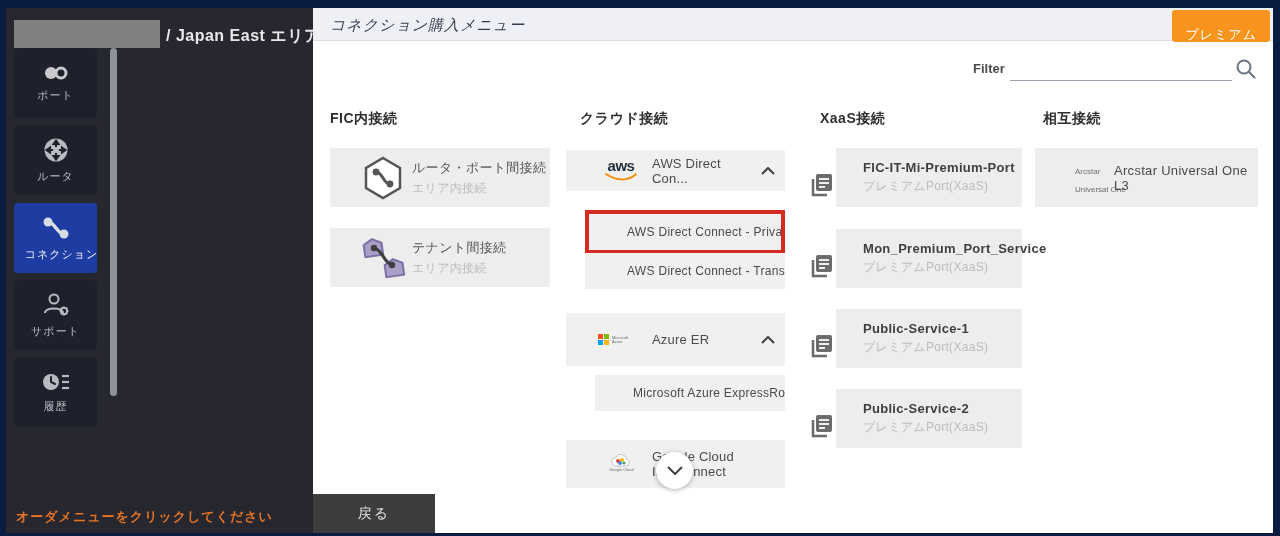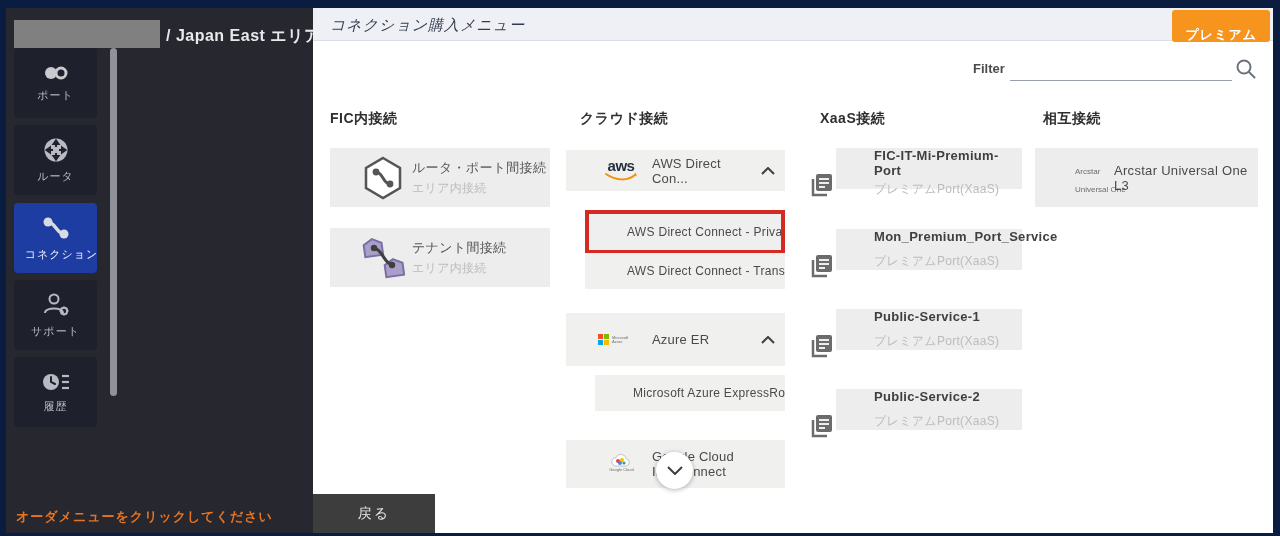--- a/index.html
+++ b/index.html
@@ -19,21 +19,21 @@
   .side-tile.selected .lbl { color:#f0f2ff;margin-left:12px; }
   .t0{top:40px}.t1{top:117px}.t2{top:195px}.t3{top:272px}.t4{top:349px}.t5{top:425px}
 
   .hint-text { position:absolute; left:10px; top:500px; color:#e87422; font-size:13px; font-weight:bold; letter-spacing:1px; white-space:nowrap; }
 
   
   .modal { position:absolute; left:313px; top:8px; width:960px; height:525px; background:#ffffff; }
   .modal-header { position:absolute; left:0; top:0; width:100%; height:33px; background:#eef0f5; border-bottom:1px solid #d9dee8;font-style:italic; }
   .modal-title { position:absolute; left:17px; top:8px; font-size:15px; color:#333c4e; letter-spacing:1px; }
   .premium-btn { position:absolute; right:3px; top:2px; height:28px; padding:16px 13px; background:#f7941e; border:none; border-radius:3px;
-                 color:#ffffff; font-size:13px; font-weight:bold; letter-spacing:1px; cursor:pointer; }
+                 color:#ffffff; font-size:13px; font-weight:normal; letter-spacing:1px; cursor:pointer; }
 
   .intro { position:absolute; left:32px; top:48px; font-size:13px; color:#8c8c8c; line-height:21px; letter-spacing:.5px; }
 
   .filter-label { position:absolute; left:660px; top:53px; font-size:13px; color:#4a4a4a; font-weight:bold; }
   .filter-input { position:absolute; left:697px; top:50px; width:222px; height:23px; border:none; border-bottom:1px solid #9aa0ab;
                   background:transparent; font-size:13px; color:#333; outline:none; }
   .search-icon { position:absolute; left:922px; top:50px; width:22px; height:22px; }
 
   .col-header { position:absolute; top:102px; font-size:14px; font-weight:bold; color:#2f2f2f; letter-spacing:.5px; }
   .h-fic{left:17px}.h-cloud{left:267px}.h-xaas{left:507px}.h-mutual{left:730px}
@@ -74,21 +74,21 @@
   
   .ms-grid { display:grid; grid-template-columns:5px 5px; grid-template-rows:5px 5px; gap:1px; }
   .ms-grid i { display:block; }
   .ms-r{background:#f25022}.ms-g{background:#7fba00}.ms-b{background:#00a4ef}.ms-y{background:#ffb900}
   .logo-mini-row { display:flex; align-items:center; gap:3px; }
   .tiny-text { font-size:8px; color:#6d6d6d; transform:scale(.5); transform-origin:left center; white-space:pre; line-height:8px; }
 
   
   .xaas-icon { position:absolute; left:494px; width:28px; height:28px; }
   .xi1{top:163px}.xi2{top:244px}.xi3{top:324px}.xi4{top:404px}
-  .xaas-card { left:523px; width:186px; height:41px; display:flex; flex-direction:column; justify-content:space-between; padding-left:38px; }
+  .xaas-card { left:523px; width:186px; height:59px; display:flex; flex-direction:column; justify-content:center; padding-left:27px; }
   .xaas-card .ttl { font-weight:bold; color:#3f3f3f; }
   .xc1{top:140px}.xc2{top:221px}.xc3{top:301px}.xc4{top:381px}
 
   
   .mutual-card { left:722px; width:223px; height:59px; top:140px; display:flex; align-items:center; }
   .mutual-card .logo { width:55px; padding-left:16px; }
   .mutual-card .ttl { font-size:13px; color:#4a4a4a; }
 
   .back-btn { position:absolute; left:0; top:486px; width:122px; height:39px; background:#3d3d3d; border:none;
               color:#e3e3e3; font-size:14px; letter-spacing:2px; cursor:pointer; }

